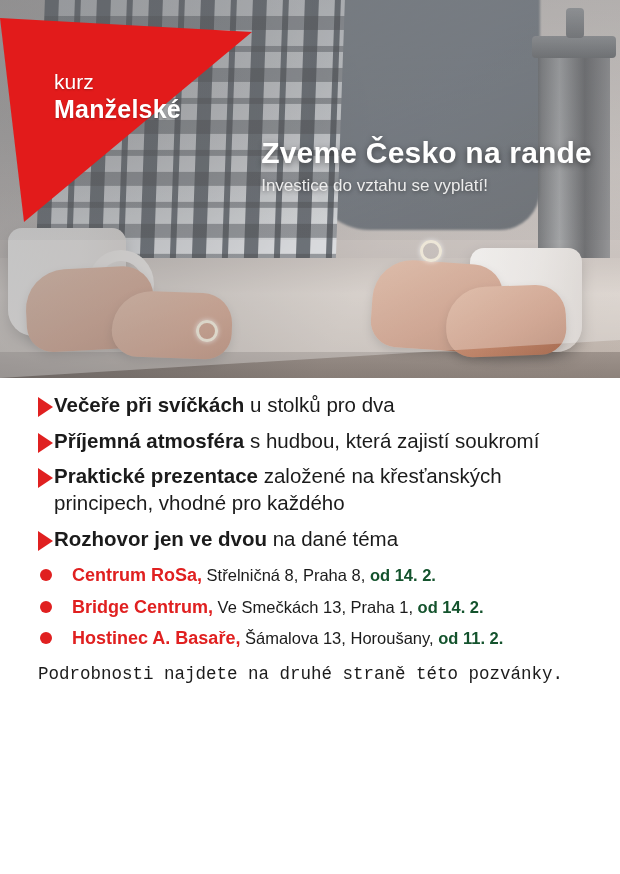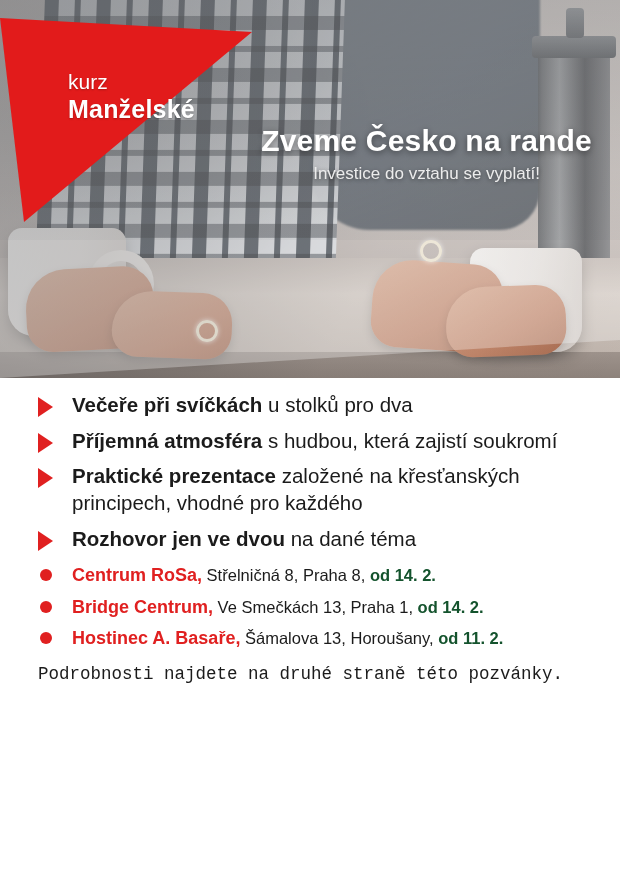--- a/index.html
+++ b/index.html
@@ -206,36 +206,36 @@
   .tri {
     position: absolute;
     left: 0;
     top: 18px;
     width: 300px;
     height: 210px;
   }
   .tri svg { display: block; }
   .tri-text {
     position: absolute;
-    left: 68px;
+    left: 54px;
     top: 52px;
     color: #ffffff;
     line-height: 1.18;
     text-shadow: 0 1px 2px rgba(0,0,0,0.25);
   }
   .tri-text .l1 { font-size: 21px; font-weight: 400; }
   .tri-text .l2 { font-size: 25px; font-weight: 700; letter-spacing: 0.2px; }
   .tri-text .l3 { font-size: 25px; font-weight: 700; letter-spacing: 0.2px; }
 
   
   .headline {
     position: absolute;
     right: 28px;
-    top: 124px;
-    text-align: center;
+    top: 136px;
+    text-align: left;
     color: #ffffff;
   }
   .headline .h-main {
     font-size: 30px;
     font-weight: 700;
     letter-spacing: 0.2px;
     text-shadow: 0 2px 6px rgba(0,0,0,0.45);
     white-space: nowrap;
   }
   .headline .h-sub {
@@ -257,21 +257,21 @@
     background: #ffffff;
   }
 
   .bullets {
     margin: 14px 0 0 0;
     padding: 0;
     list-style: none;
   }
   .bullet {
     position: relative;
-    padding-left: 72px;
+    padding-left: 54px;
     padding-right: 26px;
     margin-bottom: 9px;
     font-size: 20.5px;
     line-height: 1.30;
     color: #1b1b1b;
   }
   .bullet .tri-marker {
     position: absolute;
     left: 38px;
     top: 5px;

